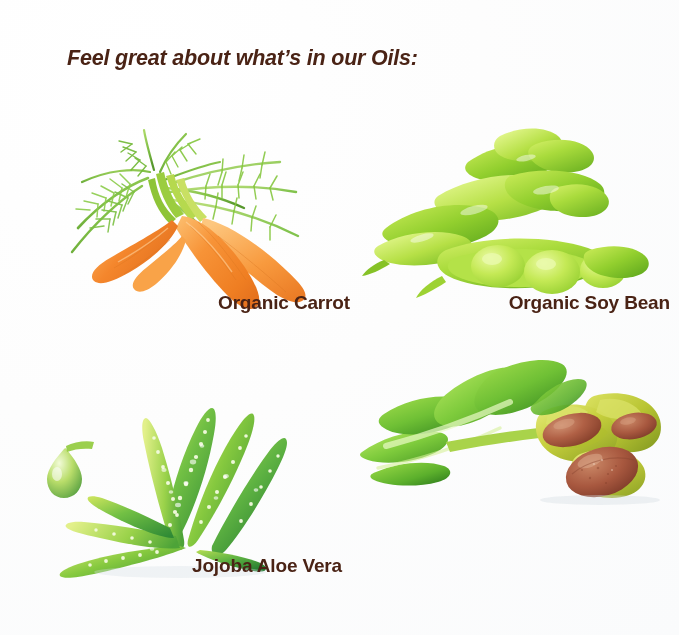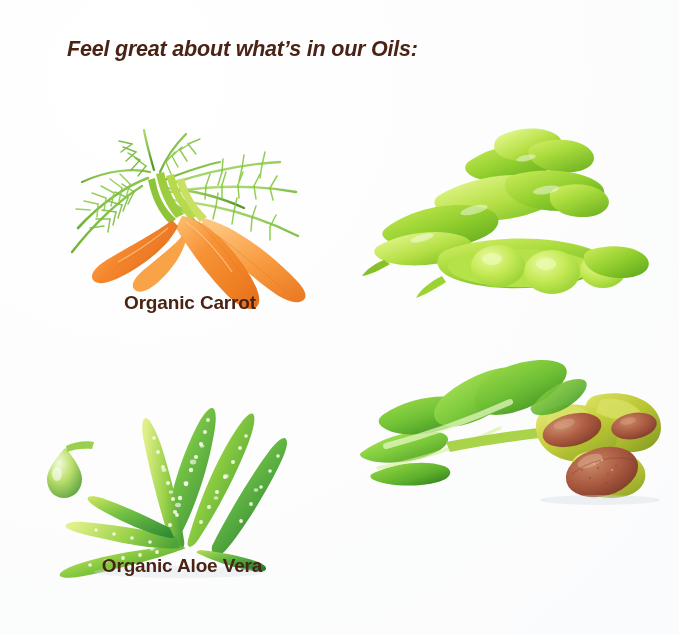--- a/index.html
+++ b/index.html
@@ -17,41 +17,41 @@
       linear-gradient(160deg, #fffefd 0%, #fbfcfe 55%, #f6f8fb 100%);
     overflow: hidden;
     font-family: "Liberation Sans", sans-serif;
     -webkit-font-smoothing: antialiased;
   }
 
   
   .headline {
     position: absolute;
     left: 67px;
-    top: 37px;
+    top: 46px;
     font-size: 21.5px;
     font-weight: bold;
     font-style: italic;
     letter-spacing: -0.2px;
     color: #4a2315;
     white-space: nowrap;
   }
 
   
   .cell { position: absolute; }
   .art  { position: absolute; }
 
   .caption {
     position: absolute;
     font-size: 19px;
     font-weight: bold;
     color: #4a2315;
     white-space: nowrap;
     letter-spacing: -0.15px;
-    text-align: center;
+    text-align: right;
   }
 
   
   #cell-carrot   { left: 30px;  top: 100px; width: 320px; height: 220px; }
   #cell-soy      { left: 350px; top: 100px; width: 320px; height: 220px; }
   #cell-aloe     { left: 30px;  top: 350px; width: 320px; height: 232px; }
   #cell-jojoba   { left: 350px; top: 350px; width: 320px; height: 232px; }
 
   #cap-carrot { left: 30px;  top: 292px; width: 320px; }
   #cap-soy    { left: 350px; top: 292px; width: 320px; }
@@ -229,20 +229,21 @@
 
         <g fill="#ffffff" opacity="0.45">
           <ellipse cx="124" cy="110" rx="14" ry="4" transform="rotate(-14 124 110)"></ellipse>
           <ellipse cx="196" cy="90" rx="13" ry="4" transform="rotate(-10 196 90)"></ellipse>
           <ellipse cx="72" cy="138" rx="12" ry="3.5" transform="rotate(-16 72 138)"></ellipse>
           <ellipse cx="176" cy="58" rx="10" ry="3" transform="rotate(-12 176 58)"></ellipse>
         </g>
       </svg>
     </div>
   </div>
+  <div class="caption" id="cap-soy">Organic Soy Bean</div>
 
   <div class="cell" id="cell-aloe">
     <div class="art">
       <svg width="320" height="232" viewBox="0 0 320 232" xmlns="http://www.w3.org/2000/svg">
         <defs>
           <linearGradient id="aloe1" x1="0.1" y1="0" x2="0.9" y2="1">
             <stop offset="0%" stop-color="#c7e25c"></stop>
             <stop offset="40%" stop-color="#72c044"></stop>
             <stop offset="100%" stop-color="#2f8a35"></stop>
           </linearGradient>
@@ -338,21 +339,21 @@
         </g>
 
         <path d="M37,100 C44,108 52,120 52,129 C52,140 44,148 34,148 C24,148 17,140 17,129 C17,119 27,107 34,99 C35,98 36,98 37,100 Z" fill="url(#dropG)"></path>
         <ellipse cx="27" cy="124" rx="5" ry="7" fill="#ffffff" opacity="0.55"></ellipse>
         <path d="M36,96 C44,92 56,90 64,92 L62,99 C54,98 44,99 37,102 Z" fill="#9bcf4e"></path>
 
         <ellipse cx="150" cy="222" rx="86" ry="6" fill="#d8dfe4" opacity="0.35"></ellipse>
       </svg>
     </div>
   </div>
-  <div class="caption" id="cap-aloe">Organic Aloe Vera</div>
+  <div class="caption" id="cap-aloe">Jojoba Aloe Vera</div>
 
   <div class="cell" id="cell-jojoba">
     <div class="art">
       <svg width="320" height="232" viewBox="0 0 320 232" xmlns="http://www.w3.org/2000/svg">
         <defs>
           <linearGradient id="jLeaf1" x1="0" y1="0" x2="0.8" y2="1">
             <stop offset="0%" stop-color="#a7e04e"></stop>
             <stop offset="55%" stop-color="#6fc035"></stop>
             <stop offset="100%" stop-color="#3d8f22"></stop>
           </linearGradient>

